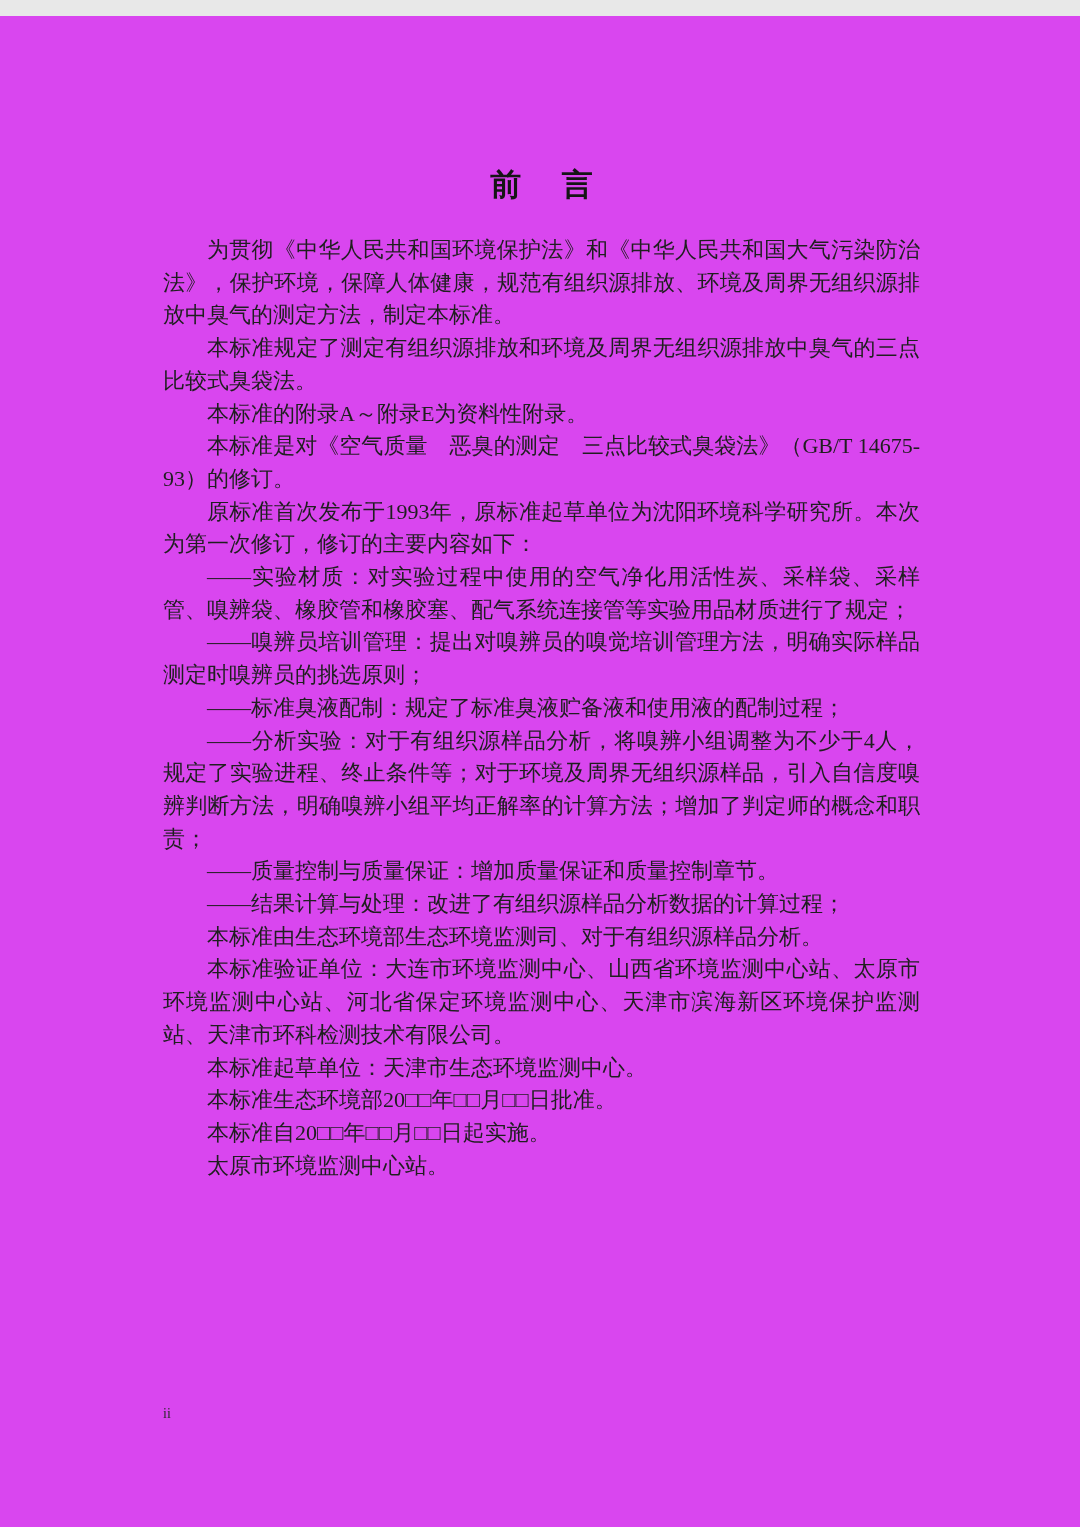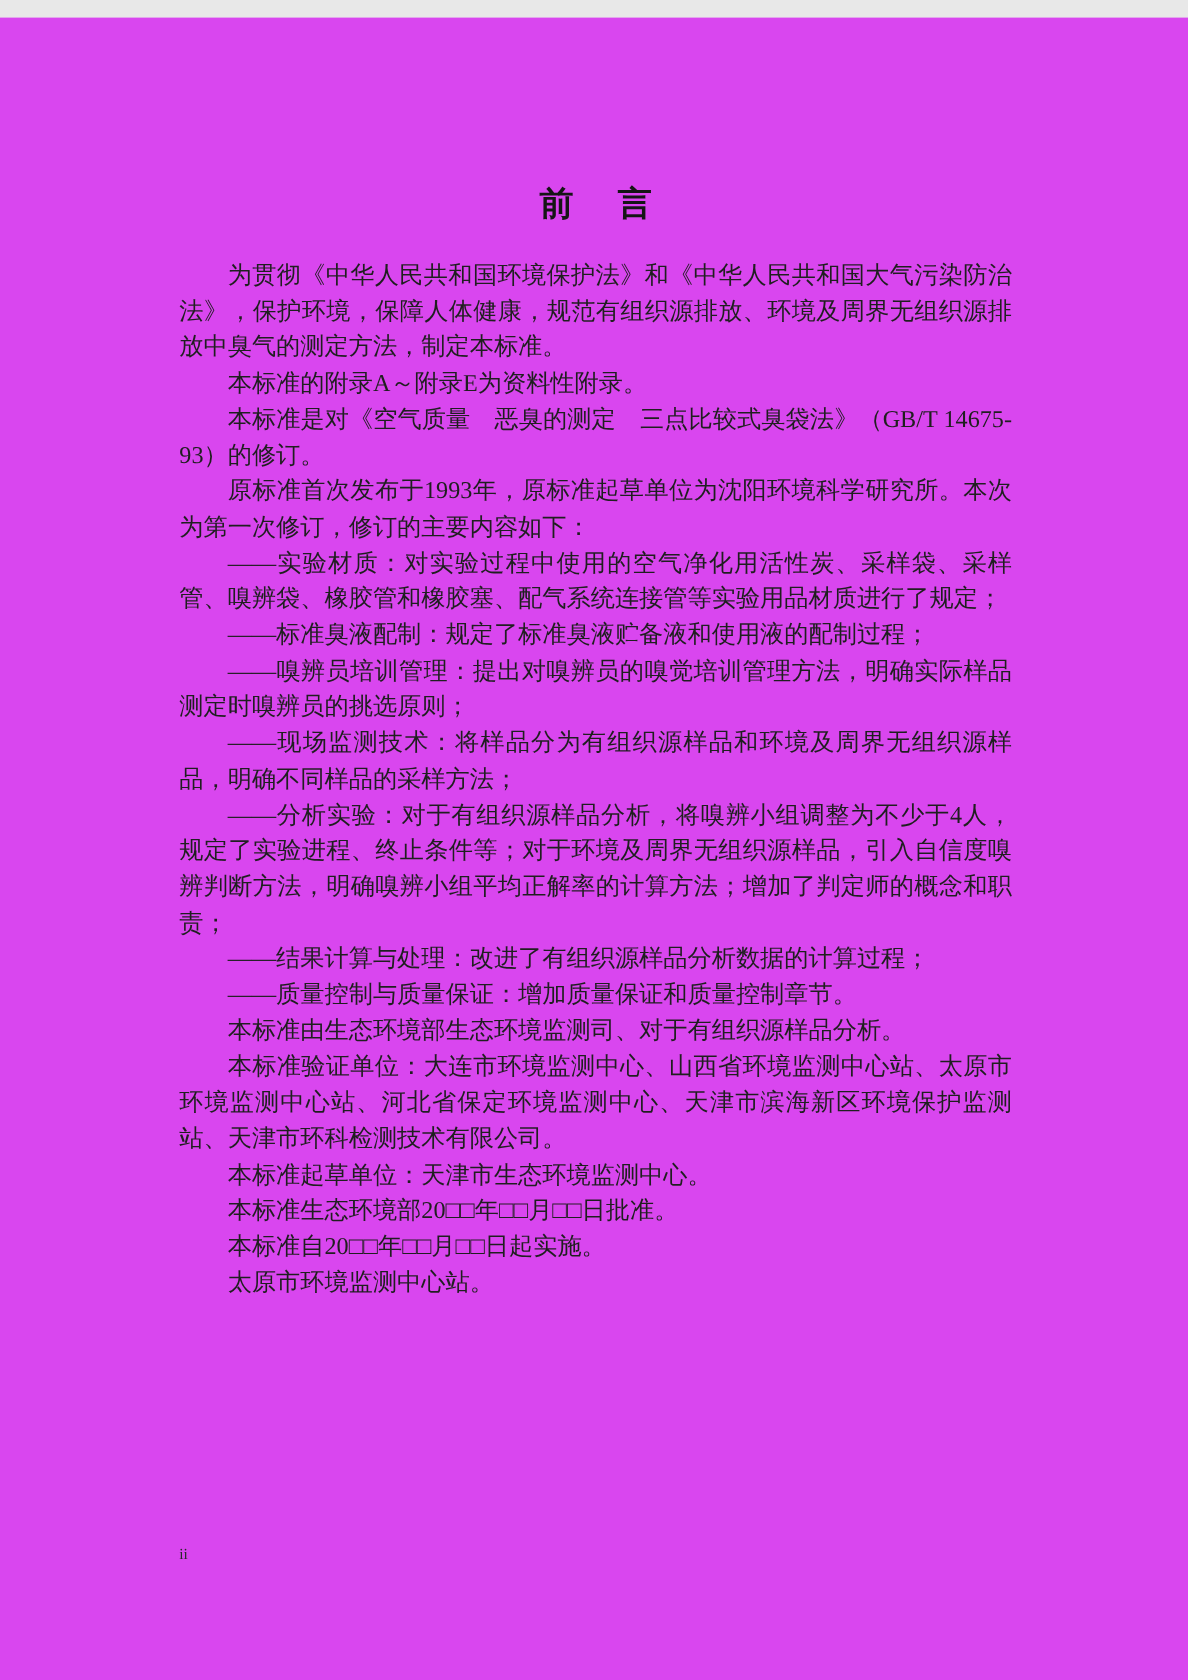--- a/index.html
+++ b/index.html
@@ -48,40 +48,40 @@
 </head>
 <body>
 
 <div class="page">
   <div class="content">
     <h1 class="doc-title">前　言</h1>
     <div>
 
         <p class="para">为贯彻《中华人民共和国环境保护法》和《中华人民共和国大气污染防治法》，保护环境，保障人体健康，规范有组织源排放、环境及周界无组织源排放中臭气的测定方法，制定本标准。</p>
 
+        <p class="para">本标准规定了测定有组织源排放和环境及周界无组织源排放中臭气的三点比较式臭袋法。</p>
 
         <p class="para">本标准的附录A～附录E为资料性附录。</p>
 
         <p class="para">本标准是对《空气质量　恶臭的测定　三点比较式臭袋法》（GB/T 14675-93）的修订。</p>
 
         <p class="para">原标准首次发布于1993年，原标准起草单位为沈阳环境科学研究所。本次为第一次修订，修订的主要内容如下：</p>
 
         <p class="para">——实验材质：对实验过程中使用的空气净化用活性炭、采样袋、采样管、嗅辨袋、橡胶管和橡胶塞、配气系统连接管等实验用品材质进行了规定；</p>
 
+        <p class="para">——嗅辨员培训管理：提出对嗅辨员的嗅觉培训管理方法，明确实际样品测定时嗅辨员的挑选原则；</p>
+
         <p class="para">——标准臭液配制：规定了标准臭液贮备液和使用液的配制过程；</p>
 
-        <p class="para">——嗅辨员培训管理：提出对嗅辨员的嗅觉培训管理方法，明确实际样品测定时嗅辨员的挑选原则；</p>
-
-        <p class="para">——现场监测技术：将样品分为有组织源样品和环境及周界无组织源样品，明确不同样品的采样方法；</p>
 
         <p class="para">——分析实验：对于有组织源样品分析，将嗅辨小组调整为不少于4人，规定了实验进程、终止条件等；对于环境及周界无组织源样品，引入自信度嗅辨判断方法，明确嗅辨小组平均正解率的计算方法；增加了判定师的概念和职责；</p>
 
+        <p class="para">——质量控制与质量保证：增加质量保证和质量控制章节。</p>
+
         <p class="para">——结果计算与处理：改进了有组织源样品分析数据的计算过程；</p>
-
-        <p class="para">——质量控制与质量保证：增加质量保证和质量控制章节。</p>
 
 
         <p class="para">本标准由生态环境部生态环境监测司、对于有组织源样品分析。</p>
 
         <p class="para">本标准验证单位：大连市环境监测中心、山西省环境监测中心站、太原市环境监测中心站、河北省保定环境监测中心、天津市滨海新区环境保护监测站、天津市环科检测技术有限公司。</p>
 
         <p class="para">本标准起草单位：天津市生态环境监测中心。</p>
 
         <p class="para">本标准生态环境部20□□年□□月□□日批准。</p>
 

